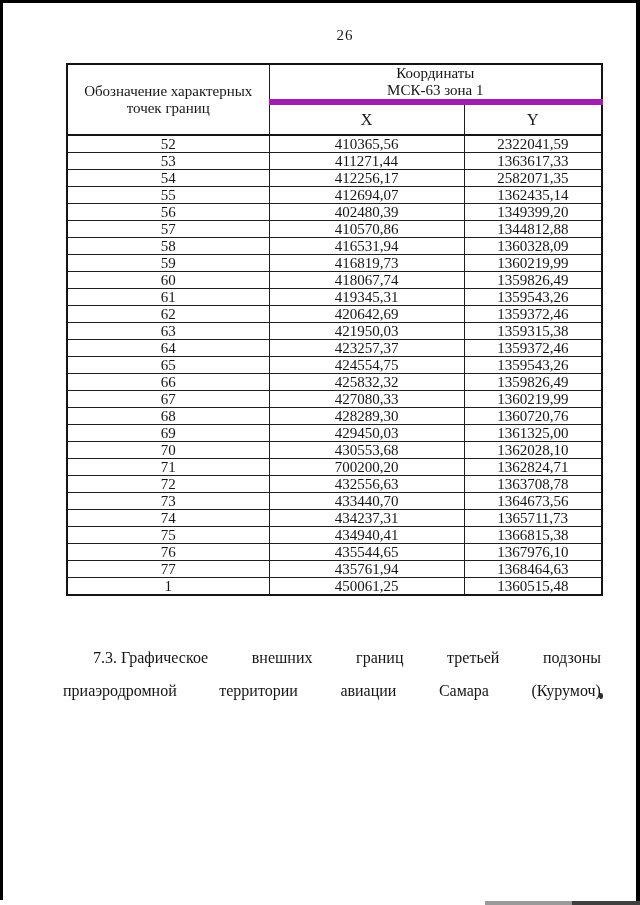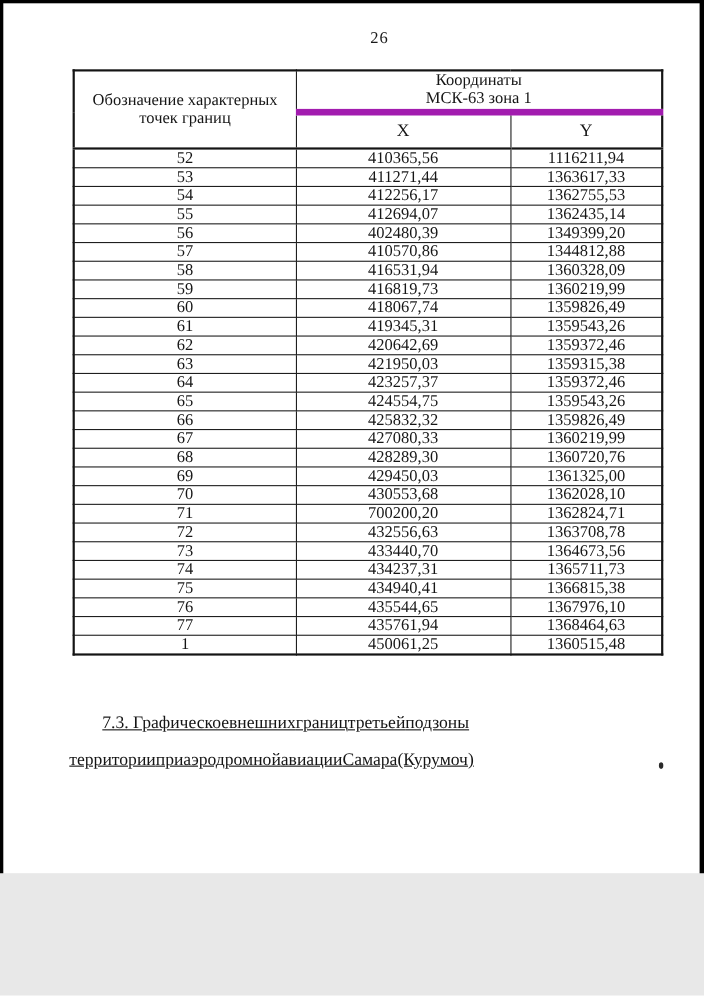--- a/index.html
+++ b/index.html
@@ -2,21 +2,21 @@
 <html><head>
 <meta charset="utf-8">
 <style>
   * { margin: 0; padding: 0; box-sizing: border-box; }
   html, body { background: #e8e8e8; }
   body { font-family: "Liberation Serif", serif; }
 
   .page {
     position: relative;
     width: 640px;
-    height: 794px;
+    height: 905px;
     background: #ffffff;
     overflow: hidden;
     color: #1a1a1a;
   }
 
   
   .edge-top    { position: absolute; top: 0; left: 0; width: 640px; height: 3px; background: #000; }
   .edge-left   { position: absolute; top: 0; left: 0; width: 3px; height: 900px; background: #000; }
   .edge-right  { position: absolute; top: 0; left: 636px; width: 4px; height: 905px; background: #000; }
   .strip-light { position: absolute; left: 485px; top: 901px; width: 87px; height: 4px; background: #9a9a9a; }
@@ -65,21 +65,21 @@
 
   .paragraph {
     position: absolute;
     left: 63px;
     top: 641px;
     width: 538px;
     font-size: 16px;
     line-height: 33px;
     color: #151515;
   }
-  .pline { display: flex; justify-content: flex-start; white-space: nowrap; text-decoration: underline; }
+  .pline { display: flex; justify-content: space-between; white-space: nowrap; }
   .pline.first { padding-left: 30px; }
   .pline.last { display: block; white-space: normal; }
 </style>
 </head>
 <body>
 
 <div class="page">
 
   <div class="page-number">26</div>
 
@@ -99,31 +99,31 @@
       </tr>
       <tr class="xy-row">
         <th>X</th>
         <th>Y</th>
       </tr>
     </thead>
     <tbody id="table-body">
         <tr>
           <td>52</td>
           <td>410365,56</td>
-          <td>1116211,94</td>
+          <td>2322041,59</td>
         </tr>
         <tr>
           <td>53</td>
           <td>411271,44</td>
           <td>1363617,33</td>
         </tr>
         <tr>
           <td>54</td>
           <td>412256,17</td>
-          <td>1362755,53</td>
+          <td>2582071,35</td>
         </tr>
         <tr>
           <td>55</td>
           <td>412694,07</td>
           <td>1362435,14</td>
         </tr>
         <tr>
           <td>56</td>
           <td>402480,39</td>
           <td>1349399,20</td>
@@ -243,22 +243,22 @@
 
   <div class="paragraph" id="paragraph">
       <div class="pline first">
         <span>7.3. Графическое</span>
         <span>внешних</span>
         <span>границ</span>
         <span>третьей</span>
         <span>подзоны</span>
       </div>
       <div class="pline">
+        <span>приаэродромной</span>
         <span>территории</span>
-        <span>приаэродромной</span>
         <span>авиации</span>
         <span>Самара</span>
         <span>(Курумоч)</span>
       </div>
     </div>
 
   <div class="edge-top"></div>
   <div class="edge-left"></div>
   <div class="edge-right"></div>
   <div class="strip-light"></div>

